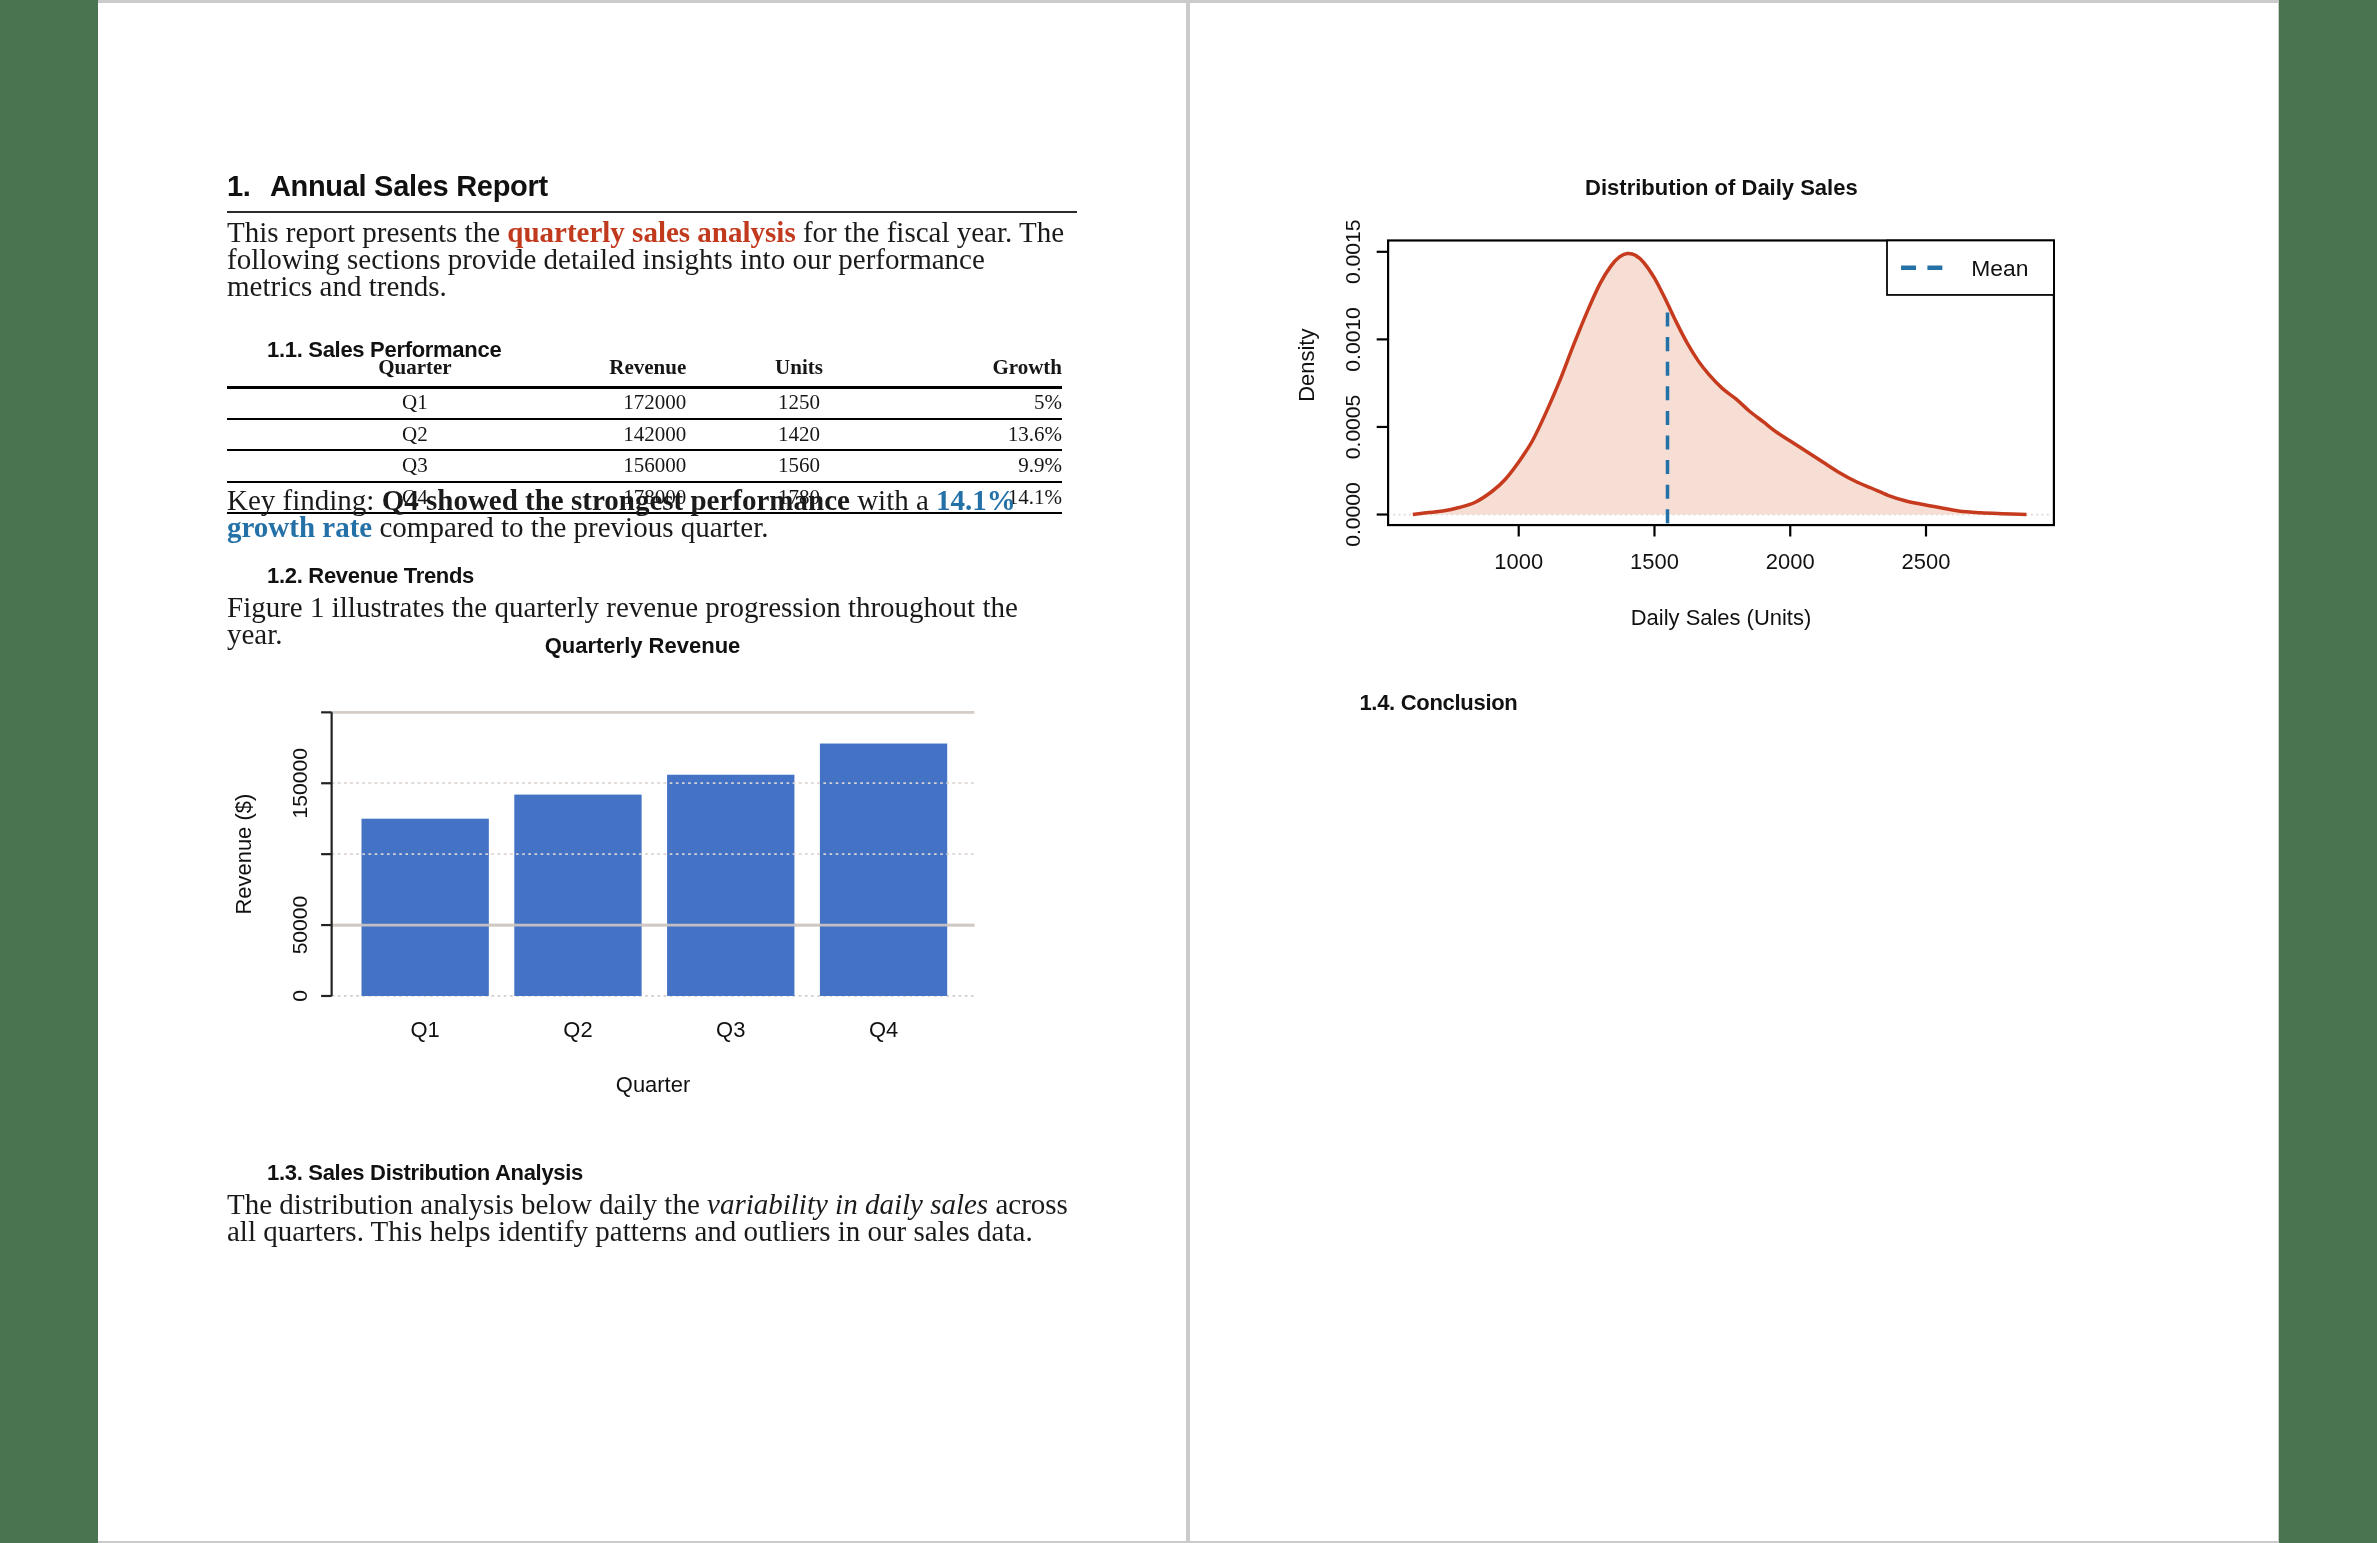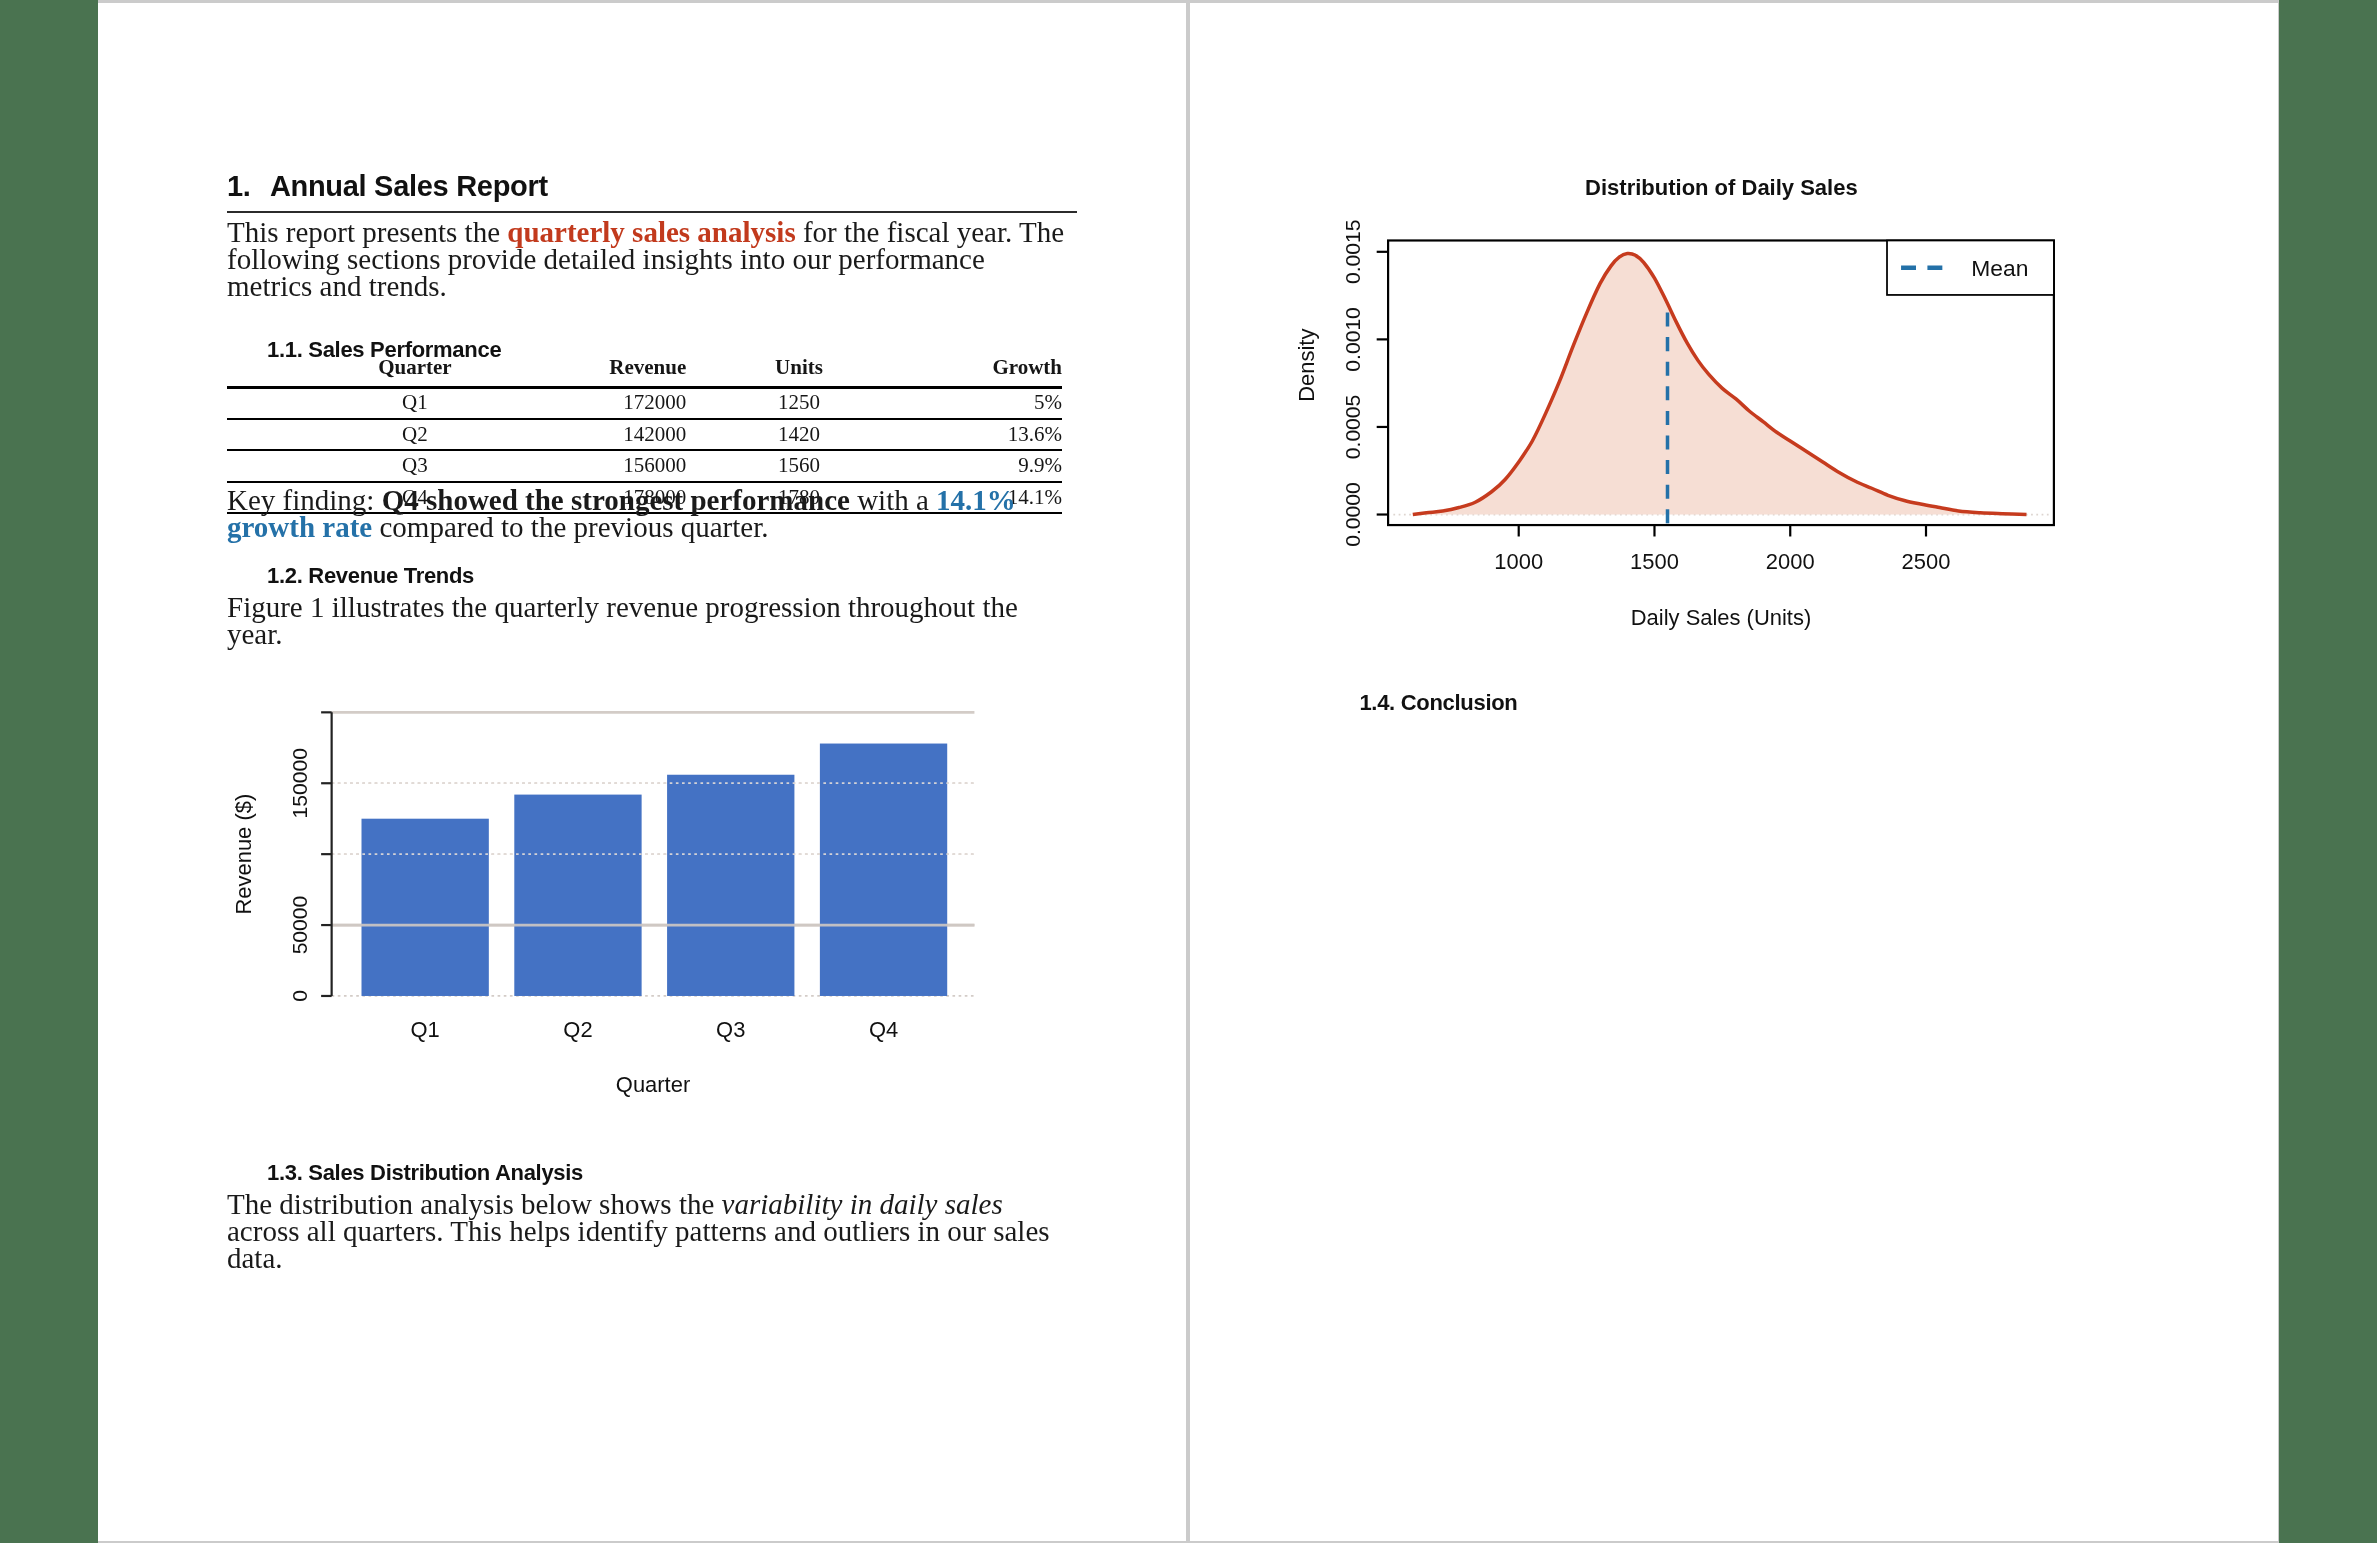--- a/index.html
+++ b/index.html
@@ -136,20 +136,21 @@
     </div>
 
     <div class="abs body-text" style="left:129px;top:484px;width:841px;">
       <span>Key finding: </span><b>Q4 showed the strongest performance</b><span> with a </span><span class="accent-blue" style="color:#2471A8;">14.1% growth rate</span><span> compared to the previous quarter.</span>
     </div>
 
     <div class="abs h2" style="left:169px;top:560px;">1.2. Revenue Trends</div>
 
     <div class="abs body-text" style="left:129px;top:591px;width:841px;">Figure 1 illustrates the quarterly revenue progression throughout the year.</div>
 
+    <div class="abs chart-title" style="left:123px;top:630px;width:843px;">Quarterly Revenue</div>
 
     <svg class="abs" id="bar-chart" style="left:123px;top:667px;" width="843" height="457" viewBox="0 0 960 520">
         <g>
           <line x1="126" y1="371" x2="858" y2="371" stroke="#d3ccc7" stroke-width="2" stroke-dasharray="3 4"></line>
           <line x1="126" y1="290.25" x2="858" y2="290.25" stroke="#d3ccc7" stroke-width="3" stroke-dasharray="none"></line>
           <line x1="126" y1="209.5" x2="858" y2="209.5" stroke="#d3ccc7" stroke-width="2" stroke-dasharray="3 4"></line>
           <line x1="126" y1="128.75" x2="858" y2="128.75" stroke="#d3ccc7" stroke-width="2" stroke-dasharray="3 4"></line>
           <line x1="126" y1="48" x2="858" y2="48" stroke="#d3ccc7" stroke-width="3" stroke-dasharray="none"></line>
         </g>
         <g>
@@ -178,21 +179,21 @@
           <text x="406.5" y="418" font-size="25" text-anchor="middle">Q2</text>
           <text x="580.5" y="418" font-size="25" text-anchor="middle">Q3</text>
           <text x="754.5" y="418" font-size="25" text-anchor="middle">Q4</text>
           <text x="492" y="480" font-size="25" text-anchor="middle">Quarter</text>
         </g>
       </svg>
 
     <div class="abs h2" style="left:169px;top:1157px;">1.3. Sales Distribution Analysis</div>
 
     <div class="abs body-text" style="left:129px;top:1188px;width:841px;">
-      <span>The distribution analysis below shows the </span><span class="em">variability in daily sales</span><span> across all quarters. This helps identify patterns and outliers in our sales data.</span>
+      <span>The distribution analysis below daily the </span><span class="em">variability in daily sales</span><span> across all quarters. This helps identify patterns and outliers in our sales data.</span>
     </div>
 
   </div>
 
   <div class="page">
 
     <div class="abs chart-title" style="left:105px;top:172px;width:852px;">Distribution of Daily Sales</div>
 
     <svg class="abs" id="density-chart" style="left:105px;top:211px;" width="852" height="457" viewBox="0 0 970 520">
         <line x1="112" y1="342" x2="858" y2="342" stroke="#ddd5d0" stroke-width="2" stroke-dasharray="2 4"></line>

